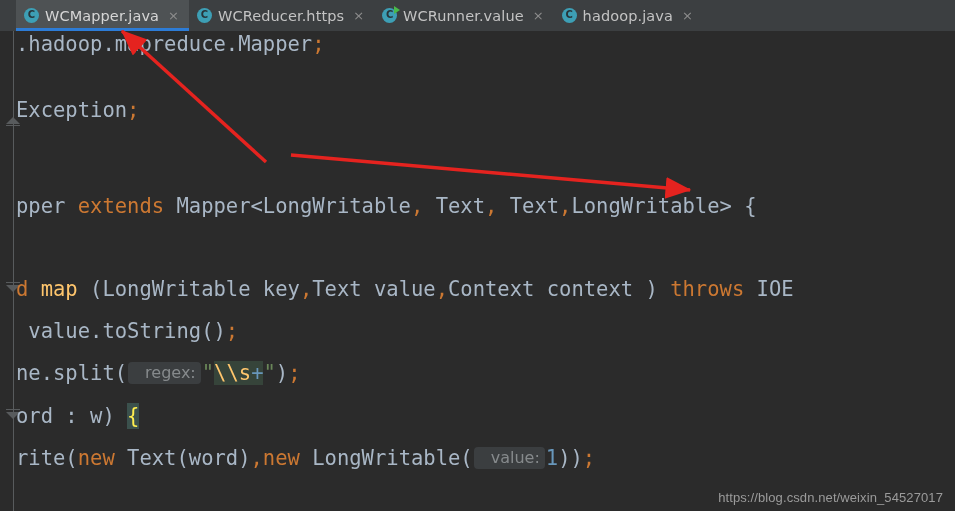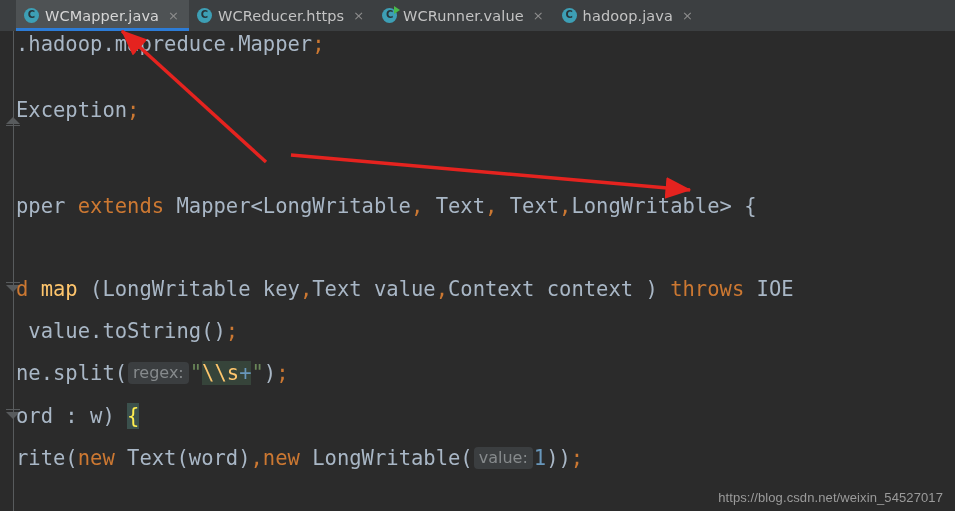--- a/index.html
+++ b/index.html
@@ -178,21 +178,21 @@
     padding: 1px 0;
   }
 
   
   .hint {
     font-family: "DejaVu Sans", sans-serif;
     font-size: 16px;
     color: #868a8c;
     background: #3b3e40;
     border-radius: 4px;
-    padding: 1px 5px 2px 5px;
+    padding: 1px 5px 2px 17px;
     margin: 0 1px;
     vertical-align: 2px;
   }
 
   
   .re-hl {
     background: #36443a;
   }
   .re-esc  { color: #ffc66d; }
   .re-cls  { color: #ffc66d; }

